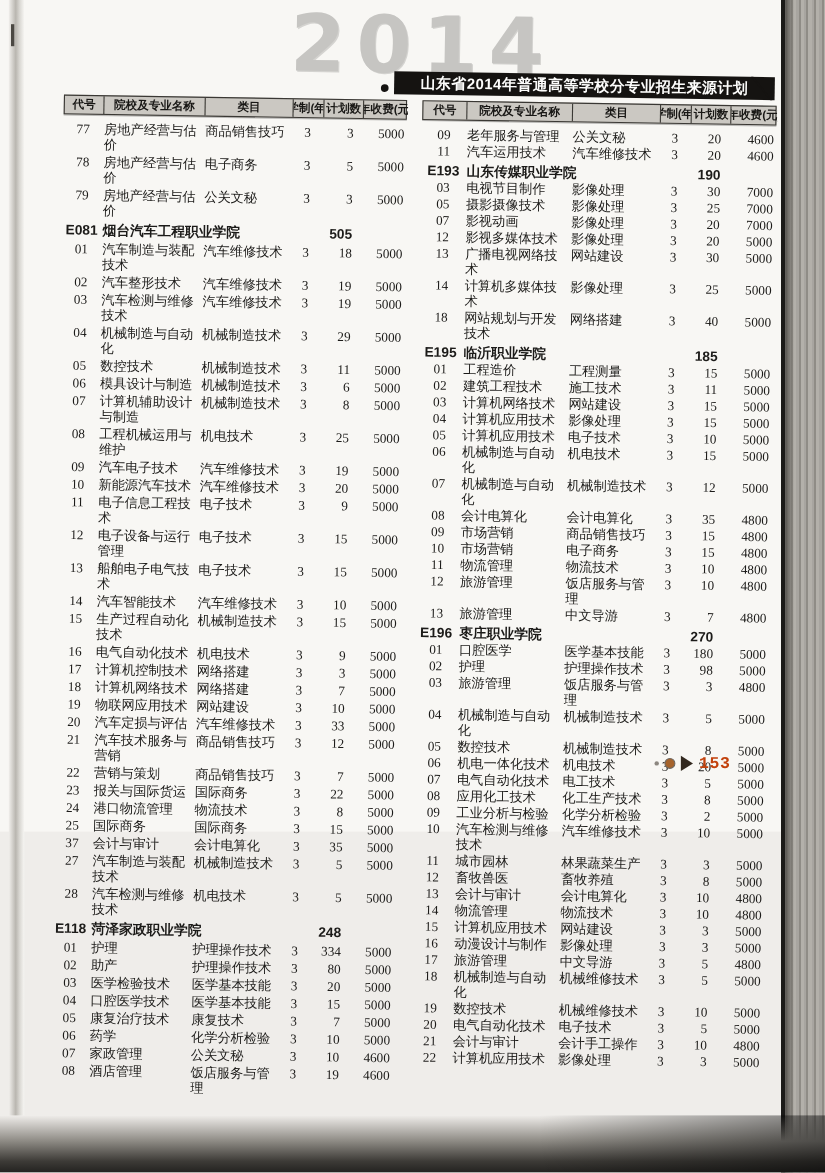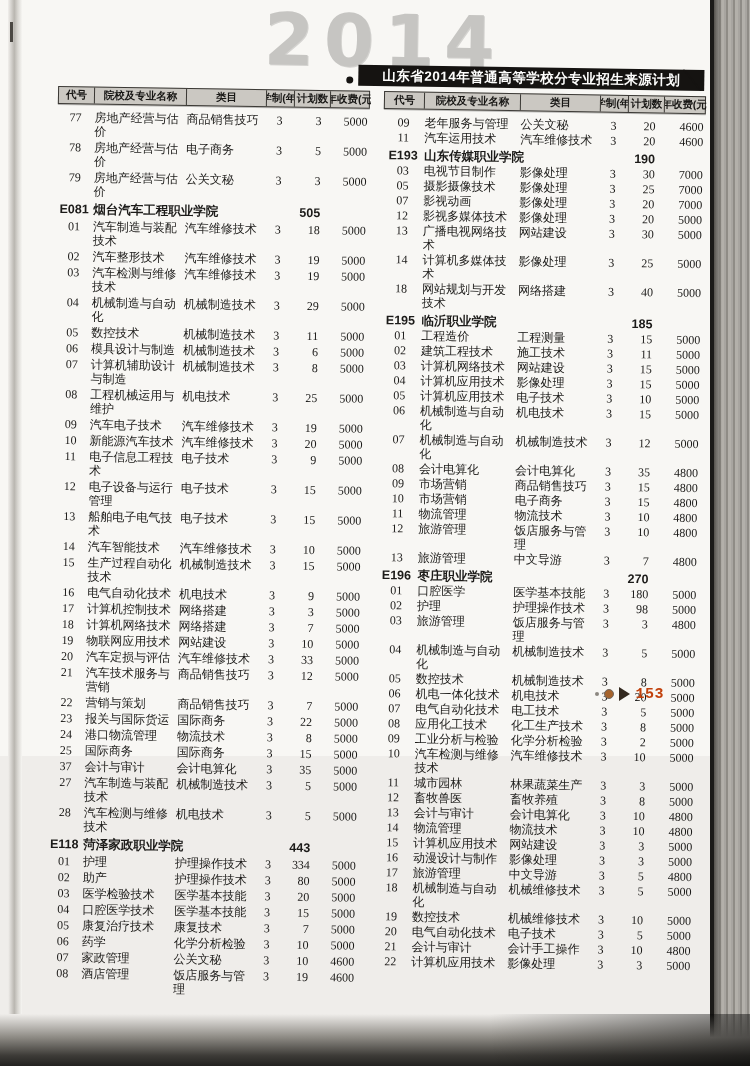--- a/index.html
+++ b/index.html
@@ -416,21 +416,21 @@
               <span class="c name">汽车检测与维修技术</span>
               <span class="c cat">机电技术</span>
               <span class="c yr">3</span>
               <span class="c plan">5</span>
               <span class="c fee">5000</span>
             </div>
             <div class="row school">
               <span class="c code">E118</span>
               <span class="c name">菏泽家政职业学院</span>
               <span class="c yr"></span>
-              <span class="c plan">443</span>
+              <span class="c plan">248</span>
               <span class="c fee"></span>
             </div>
             <div class="row major">
               <span class="c code">01</span>
               <span class="c name">护理</span>
               <span class="c cat">护理操作技术</span>
               <span class="c yr">3</span>
               <span class="c plan">334</span>
               <span class="c fee">5000</span>
             </div>

